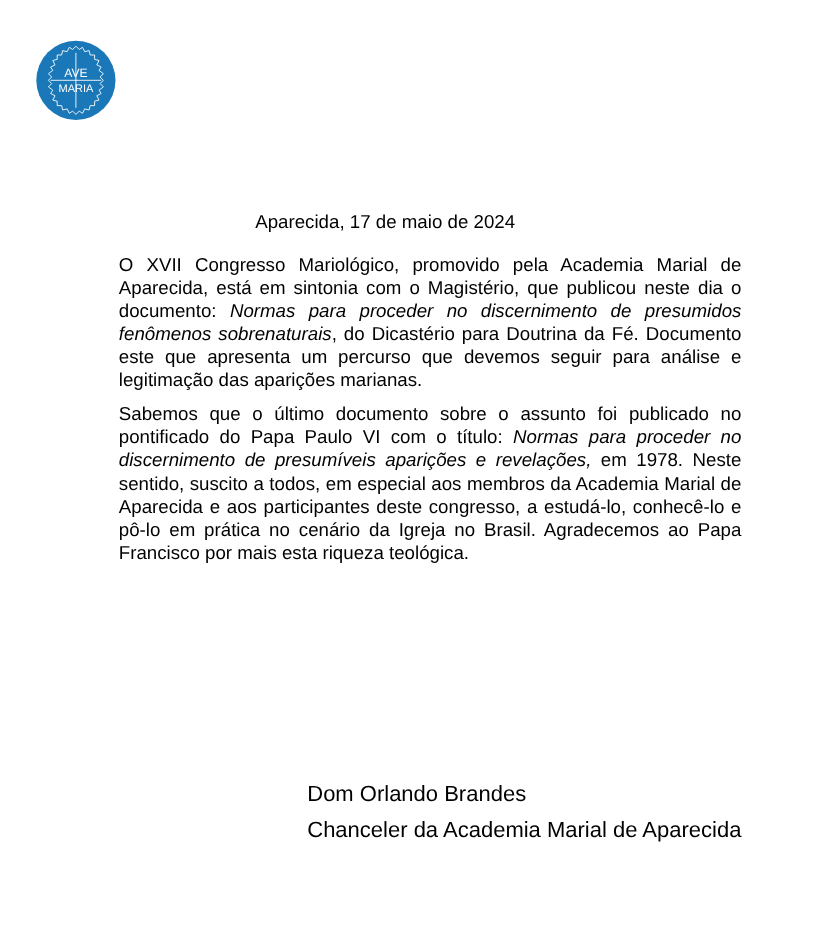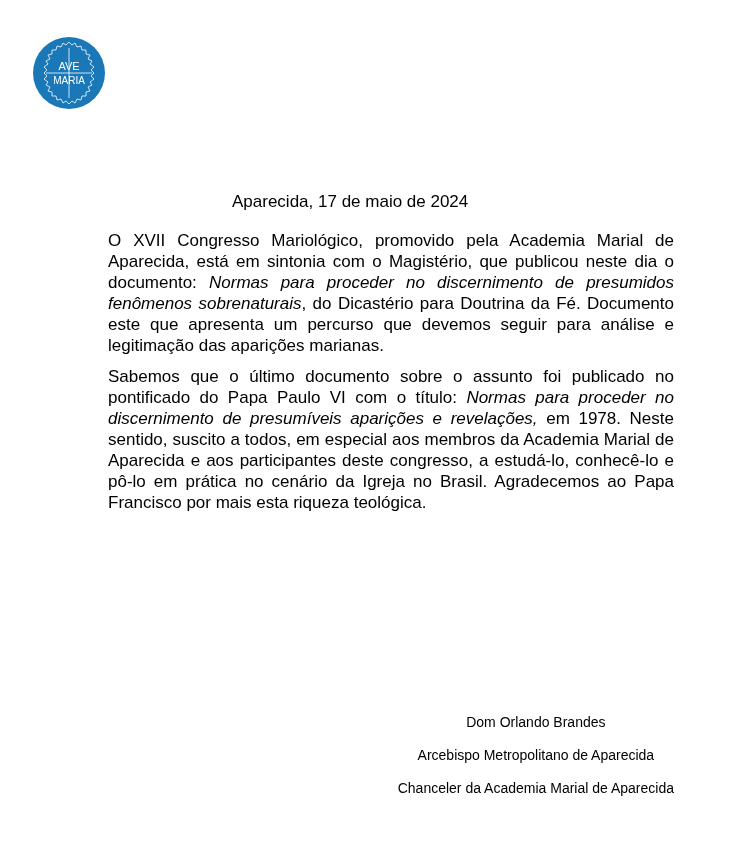--- a/index.html
+++ b/index.html
@@ -4,21 +4,21 @@
 <style>
   html, body { margin: 0; padding: 0; background: #ffffff; }
   body { width: 754px; height: 850px; position: relative; overflow: hidden;
          font-family: "Liberation Sans", sans-serif; color: #000; }
   .logo { position: absolute; left: 32px; top: 36px; width: 74px; height: 74px; }
   .date { position: absolute; left: 232px; top: 192px; font-size: 17px; }
   .body { position: absolute; left: 108px; top: 230px; width: 566px;
           font-size: 17px; line-height: 21px; text-align: justify; }
   .body p { margin: 0 0 10px 0; }
   .body p.closing { margin-top: 0; }
-  .sig { position: absolute; right: 80px; top: 712px; text-align: center; font-size: 14px; }
+  .sig { position: absolute; right: 80px; top: 712px; text-align: left; font-size: 20px; }
   .sig div { height: 33px; line-height: 20px; }
   em { font-style: italic; }
 </style>
 </head>
 <body>
 
 <div class="logo">
   <svg width="74" height="74" viewBox="0 0 74 74">
     <circle cx="37" cy="37" r="36" fill="#1a78b8"></circle>
     <polyline points="37,6 40,9 43,7 45,11 49,10 50,14 54,14 54,18 58,19 56,23 60,25 58,28 62,31 59,34 62,37 59,40 62,43 58,46 60,49 56,51 58,55 54,56 54,60 50,60 49,64 45,63 43,67 40,65 37,68 34,65 31,67 29,63 25,64 24,60 20,60 20,56 16,55 18,51 14,49 16,46 12,43 15,40 12,37 15,34 12,31 16,28 14,25 18,23 16,19 20,18 20,14 24,14 25,10 29,11 31,7 34,9 37,6" fill="none" stroke="#fff" stroke-width="0.8"></polyline>
@@ -31,15 +31,14 @@
 
 <div class="date">Aparecida, 17 de maio de 2024</div>
 
 <div class="body">
   <p><span>O XVII Congresso Mariológico, promovido pela Academia Marial de Aparecida, está em sintonia com o Magistério, que publicou neste dia o documento: </span><em>Normas para proceder no discernimento de presumidos fenômenos sobrenaturais</em><span>, do Dicastério para Doutrina da Fé. Documento este que apresenta um percurso que devemos seguir para análise e legitimação das aparições marianas.</span></p>
   <p><span>Sabemos que o último documento sobre o assunto foi publicado no pontificado do Papa Paulo VI com o título: </span><em>Normas para proceder no discernimento de presumíveis aparições e revelações,</em><span> em 1978. Neste sentido, suscito a todos, em especial aos membros da Academia Marial de Aparecida e aos participantes deste congresso, a estudá-lo, conhecê-lo e pô-lo em prática no cenário da Igreja no Brasil. Agradecemos ao Papa Francisco por mais esta riqueza teológica.</span></p>
 </div>
 
 <div class="sig">
   <div>Dom Orlando Brandes</div>
-  <div>Arcebispo Metropolitano de Aparecida</div>
   <div>Chanceler da Academia Marial de Aparecida</div>
 </div>
 
 </body></html>

